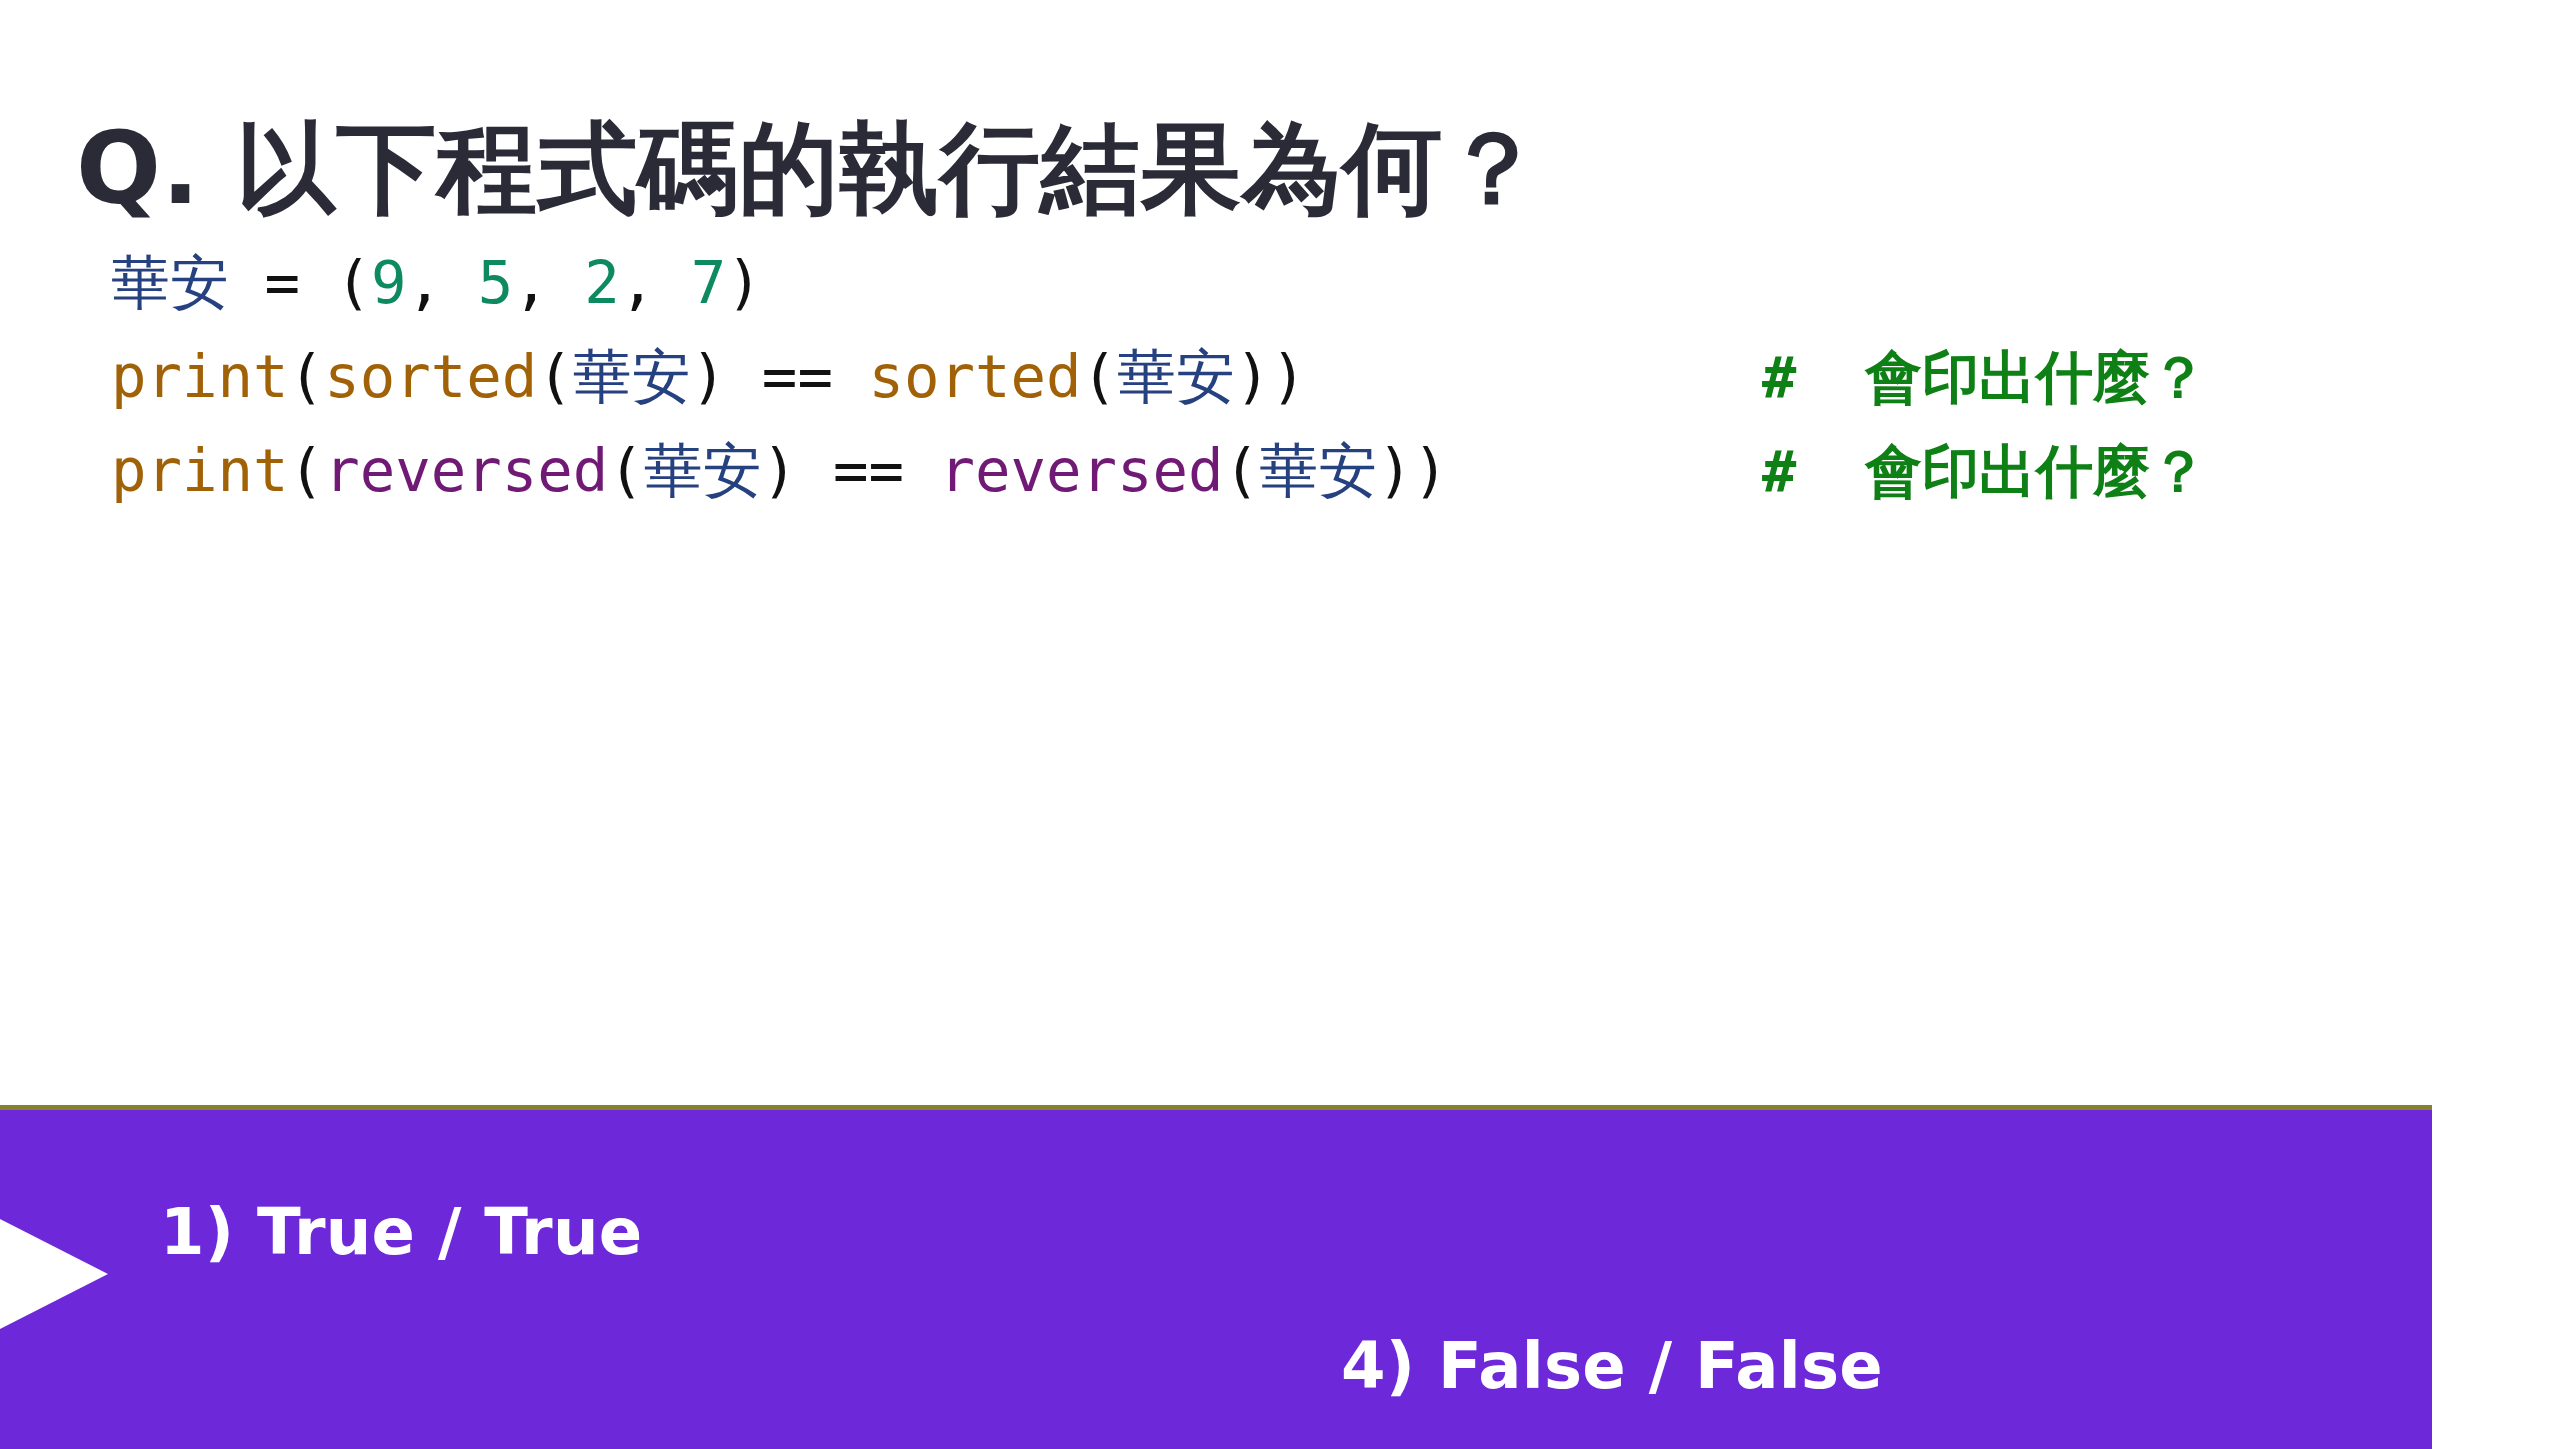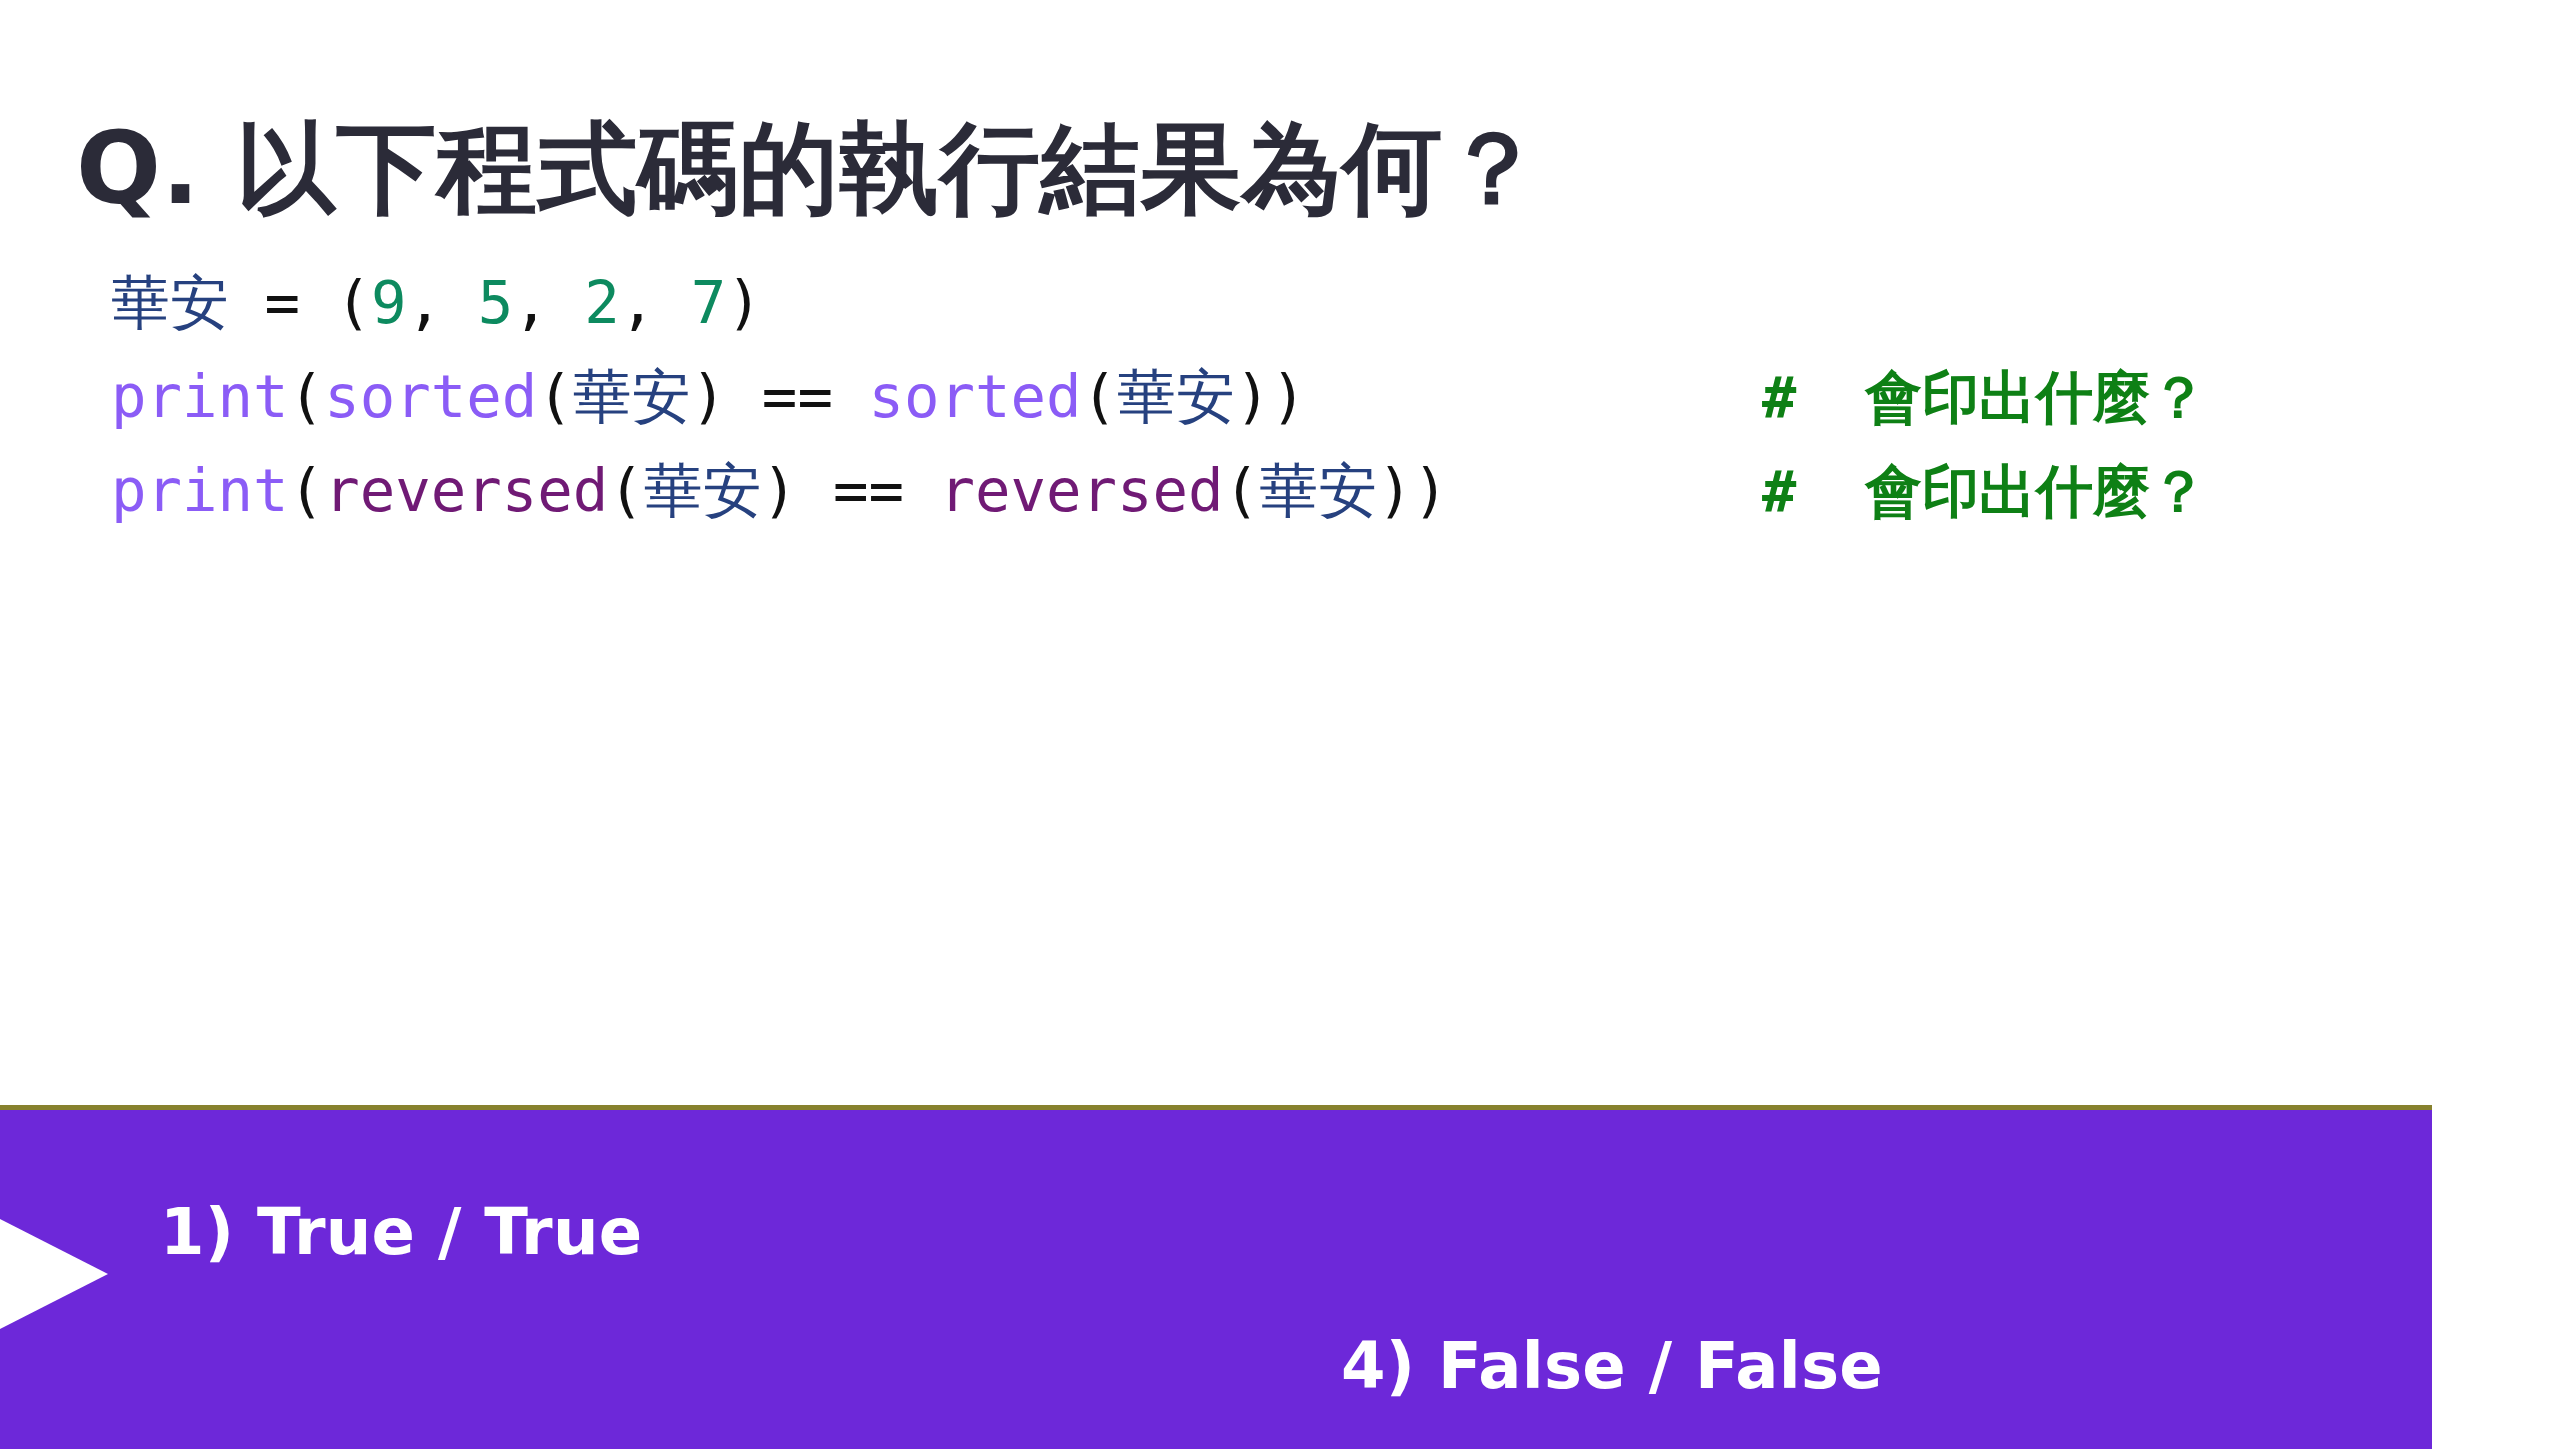--- a/index.html
+++ b/index.html
@@ -32,36 +32,36 @@
     color: #2b2b38;
     line-height: 1.15;
     white-space: nowrap;
     font-family: "DejaVu Sans", "Liberation Sans", sans-serif;
   }
 
   
   #code-block {
     position: absolute;
     left: 111px;
-    top: 256px;
+    top: 236px;
     font-family: "DejaVu Sans Mono", "Liberation Mono", monospace;
     font-size: 59px;
     line-height: 94px;
     white-space: pre;
     color: #111111;
   }
   .code-line {
     position: relative;
     height: 94px;
     white-space: pre;
   }
   .tok { white-space: pre; }
   .tok-var      { color: #26417f; }
   .tok-num      { color: #0d8a5f; }
-  .tok-builtin  { color: #8b5cf6; }
+  .tok-builtin  { color: #a16207; }
   .tok-iter     { color: #701a75; }
   .tok-punct    { color: #111111; }
   .tok-op       { color: #111111; }
 
   .code-comment {
     position: absolute;
     left: 1651px;
     top: 0;
     color: #0e8015;
     font-weight: 700;

